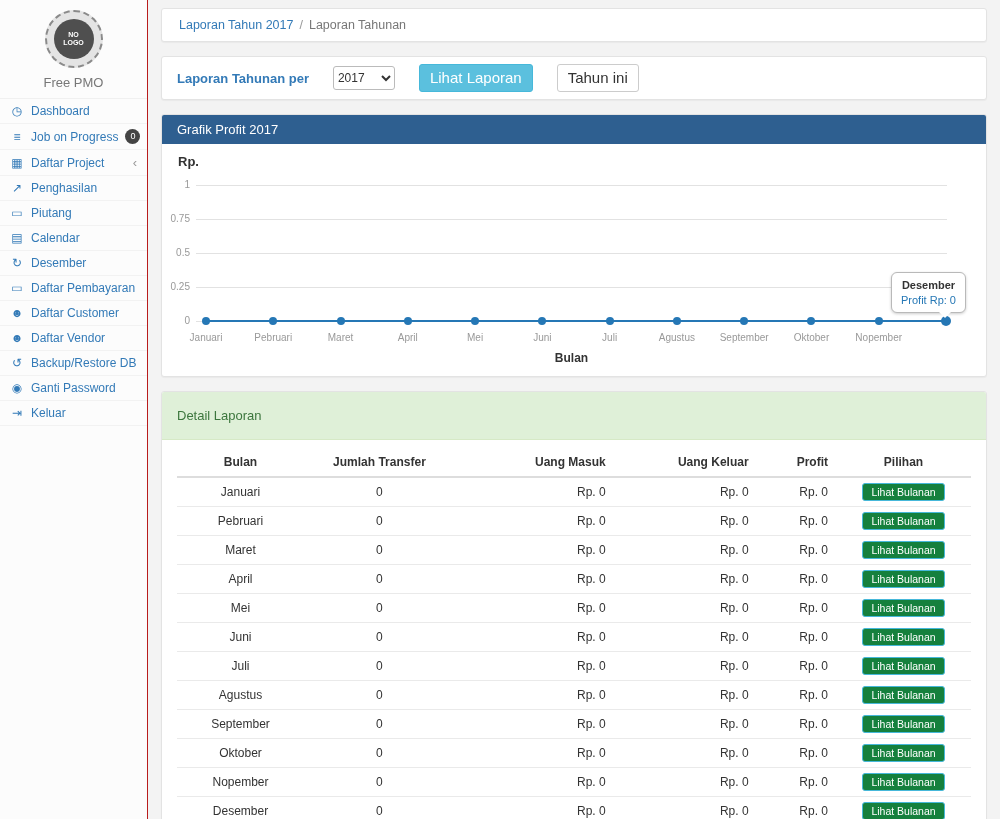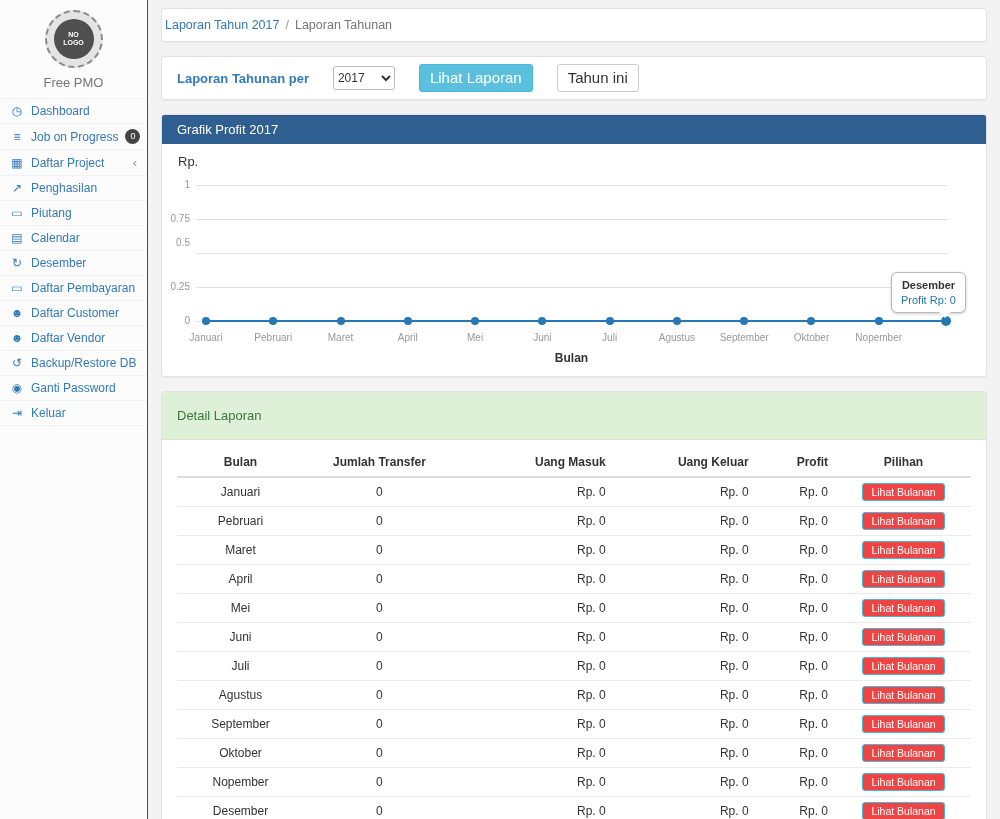--- a/index.html
+++ b/index.html
@@ -43,41 +43,41 @@
     font-size:9px; line-height:15px; text-align:center; padding:0 3px;
   }
   .side-chevron { margin-left:auto; color:#999; font-size:13px; }
 
   
   .content { flex:1; padding:8px 13px 0; overflow:hidden; }
   .panel {
     background:#fff; border:1px solid #e3e3e3; border-radius:3px;
     margin-bottom:14px; box-shadow:0 1px 1px rgba(0,0,0,0.04);
   }
-  .breadcrumb-panel { padding:9px 3px; font-size:12.5px; color:#777; }
+  .breadcrumb-panel { padding:9px 17px; font-size:12.5px; color:#777; }
   .breadcrumb-panel a { color:#337ab7; text-decoration:none; cursor:pointer; }
   .crumb-sep { margin:0 6px; color:#999; }
 
   .filter-panel { padding:7px 15px; display:flex; align-items:center; gap:24px; }
   .filter-label { color:#337ab7; font-weight:bold; font-size:13px; }
   .year-select {
     height:24px; width:62px; font-size:12px; color:#333;
     border:1px solid #bbb; border-radius:3px; background:#fff;
   }
   .btn { font-size:15px; padding:4px 10px; border-radius:3px; cursor:pointer; line-height:1.2; }
   .btn-info { background:#5bc0de; border:1px solid #46b8da; color:#fff; }
   .btn-default { background:#fff; border:1px solid #ccc; color:#333; }
 
   
   .panel-heading-primary {
     background:#2e5f90; color:#fff; padding:7px 15px; font-size:13px;
     border-radius:2px 2px 0 0;
   }
   .chart-body { position:relative; height:232px; }
-  .rp-label { position:absolute; left:16px; top:10px; font-weight:normal; font-size:13px; color:#333; }
+  .rp-label { position:absolute; left:16px; top:10px; font-weight:bold; font-size:13px; color:#333; }
   .gridline { position:absolute; height:1px; background:#e2e2e2; }
   .ytick { position:absolute; left:0; width:28px; text-align:right; font-size:10px; color:#999; }
   .xtick { position:absolute; top:188px; width:70px; text-align:center; font-size:10px; color:#999; }
   .bulan-label { position:absolute; top:207px; left:34px; right:39px; text-align:center; font-weight:bold; font-size:12px; color:#333; }
   .chart-line { position:absolute; height:2px; background:#2577b5; }
   .dot { position:absolute; width:8px; height:8px; border-radius:50%; background:#2577b5; cursor:pointer; }
   .dot-active { width:10px; height:10px; }
   .chart-tooltip {
     position:absolute; right:20px; top:128px; z-index:5;
     background:#fff; border:1px solid #b9b9b9; border-radius:6px;
@@ -99,21 +99,21 @@
   }
   .detail-body { padding:8px 15px 12px; }
   table.report { width:100%; border-collapse:collapse; font-size:12px; color:#333; }
   table.report th { padding:7px 8px; border-bottom:2px solid #ddd; font-weight:bold; }
   table.report td { padding:5px 8px; border-bottom:1px solid #eaeaea; height:24px; }
   table.report tfoot td { font-weight:bold; border-bottom:none; }
   .al-c { text-align:center; }
   .al-r { text-align:right; }
   col.c1{width:16%} col.c2{width:19%} col.c3{width:20%} col.c4{width:18%} col.c5{width:10%} col.c6{width:17%}
   .btn-lihat {
-    background:#ef4444; border:1px solid #46b8da; color:#fff;
+    background:#15803d; border:1px solid #46b8da; color:#fff;
     font-size:10.5px; padding:2px 8px; border-radius:3px; cursor:pointer;
   }
 </style>
 </head>
 <body>
 
 <div class="app">
 
   <aside class="sidebar">
     <div class="logo-wrap">
@@ -202,21 +202,21 @@
         <div class="bulan-label">Bulan</div>
         <div class="chart-tooltip">
           <div class="tooltip-title">Desember</div>
           <div class="tooltip-value">Profit Rp: 0</div>
         </div>
       <div class="gridline" style="top: 177px; left: 34px; width: 751px;"></div>
           <div class="ytick" style="top: 171px;">0</div>
           <div class="gridline" style="top: 143px; left: 34px; width: 751px;"></div>
           <div class="ytick" style="top: 137px;">0.25</div>
           <div class="gridline" style="top: 109px; left: 34px; width: 751px;"></div>
-          <div class="ytick" style="top: 93px;">0.5</div>
+          <div class="ytick" style="top: 103px;">0.5</div>
           <div class="gridline" style="top: 75px; left: 34px; width: 751px;"></div>
           <div class="ytick" style="top: 69px;">0.75</div>
           <div class="gridline" style="top: 41px; left: 34px; width: 751px;"></div>
           <div class="ytick" style="top: 35px;">1</div>
           <div class="chart-line" style="left: 44px; width: 740px; top: 176px;"></div>
           <div class="dot" style="left: 40px; top: 173px;"></div>
           <div class="xtick" style="left: 9px;">Januari</div>
           <div class="dot" style="left: 107.273px; top: 173px;"></div>
           <div class="xtick" style="left: 76.2727px;">Pebruari</div>
           <div class="dot" style="left: 174.545px; top: 173px;"></div>

